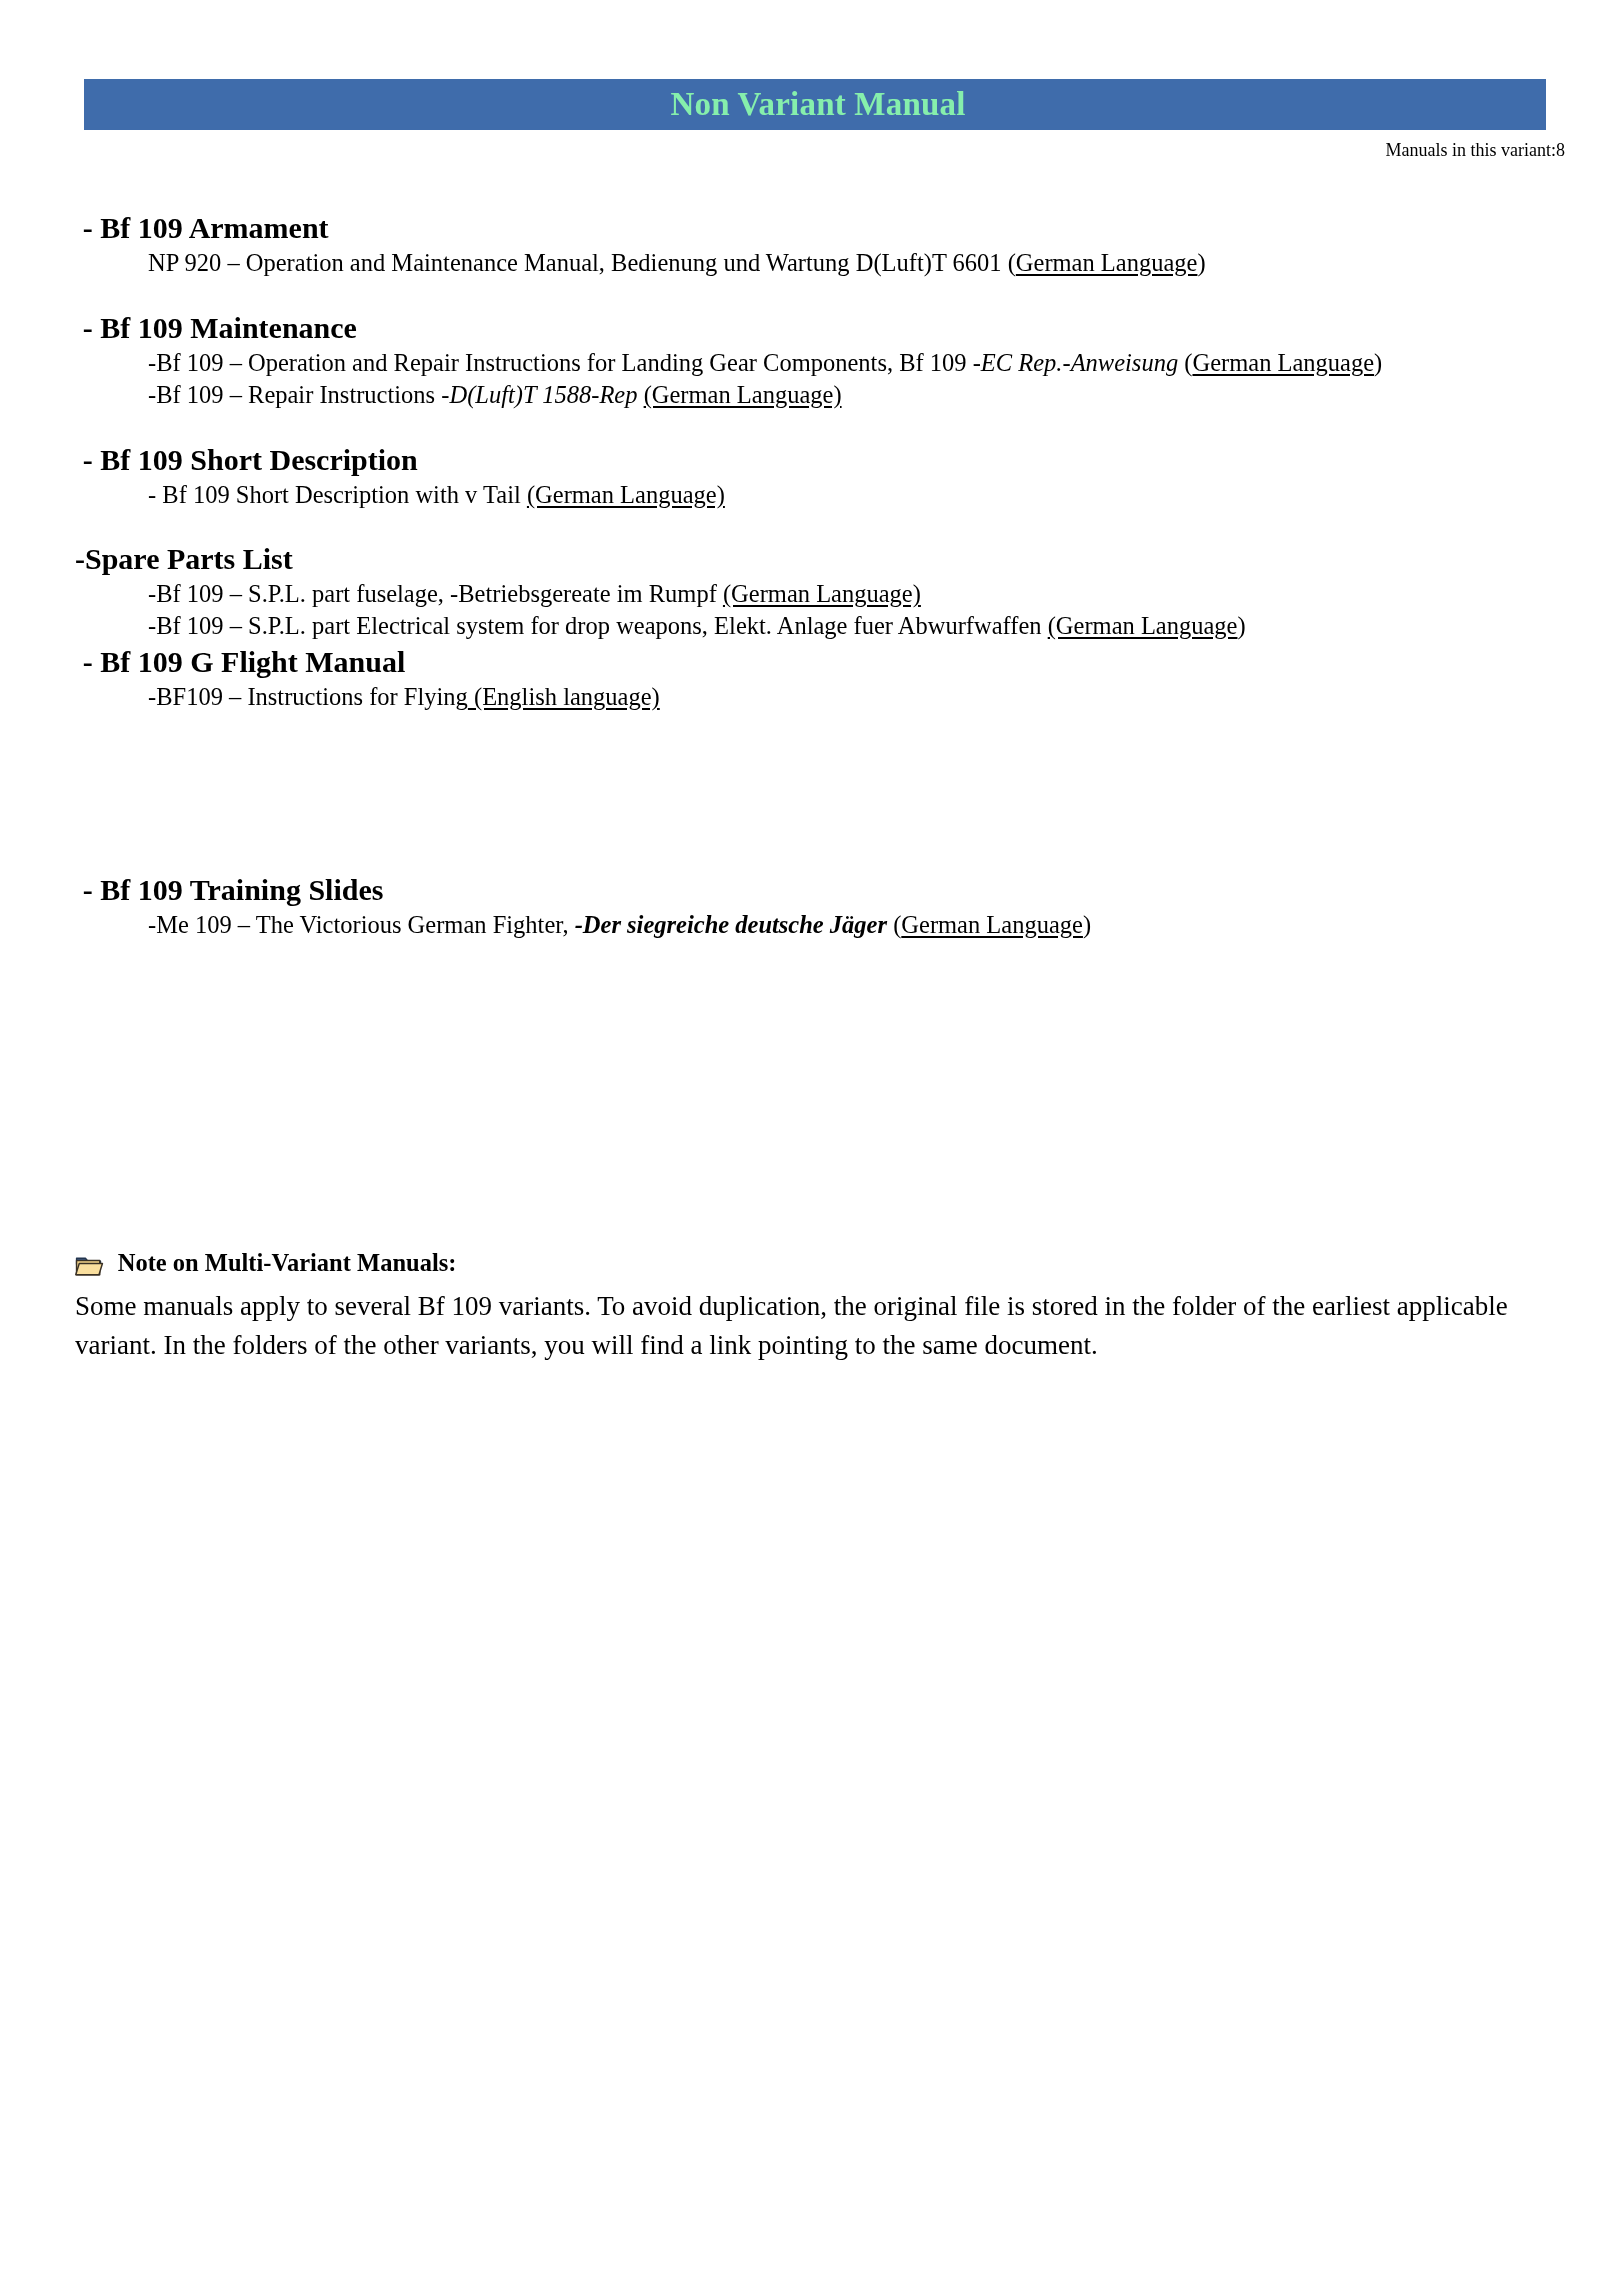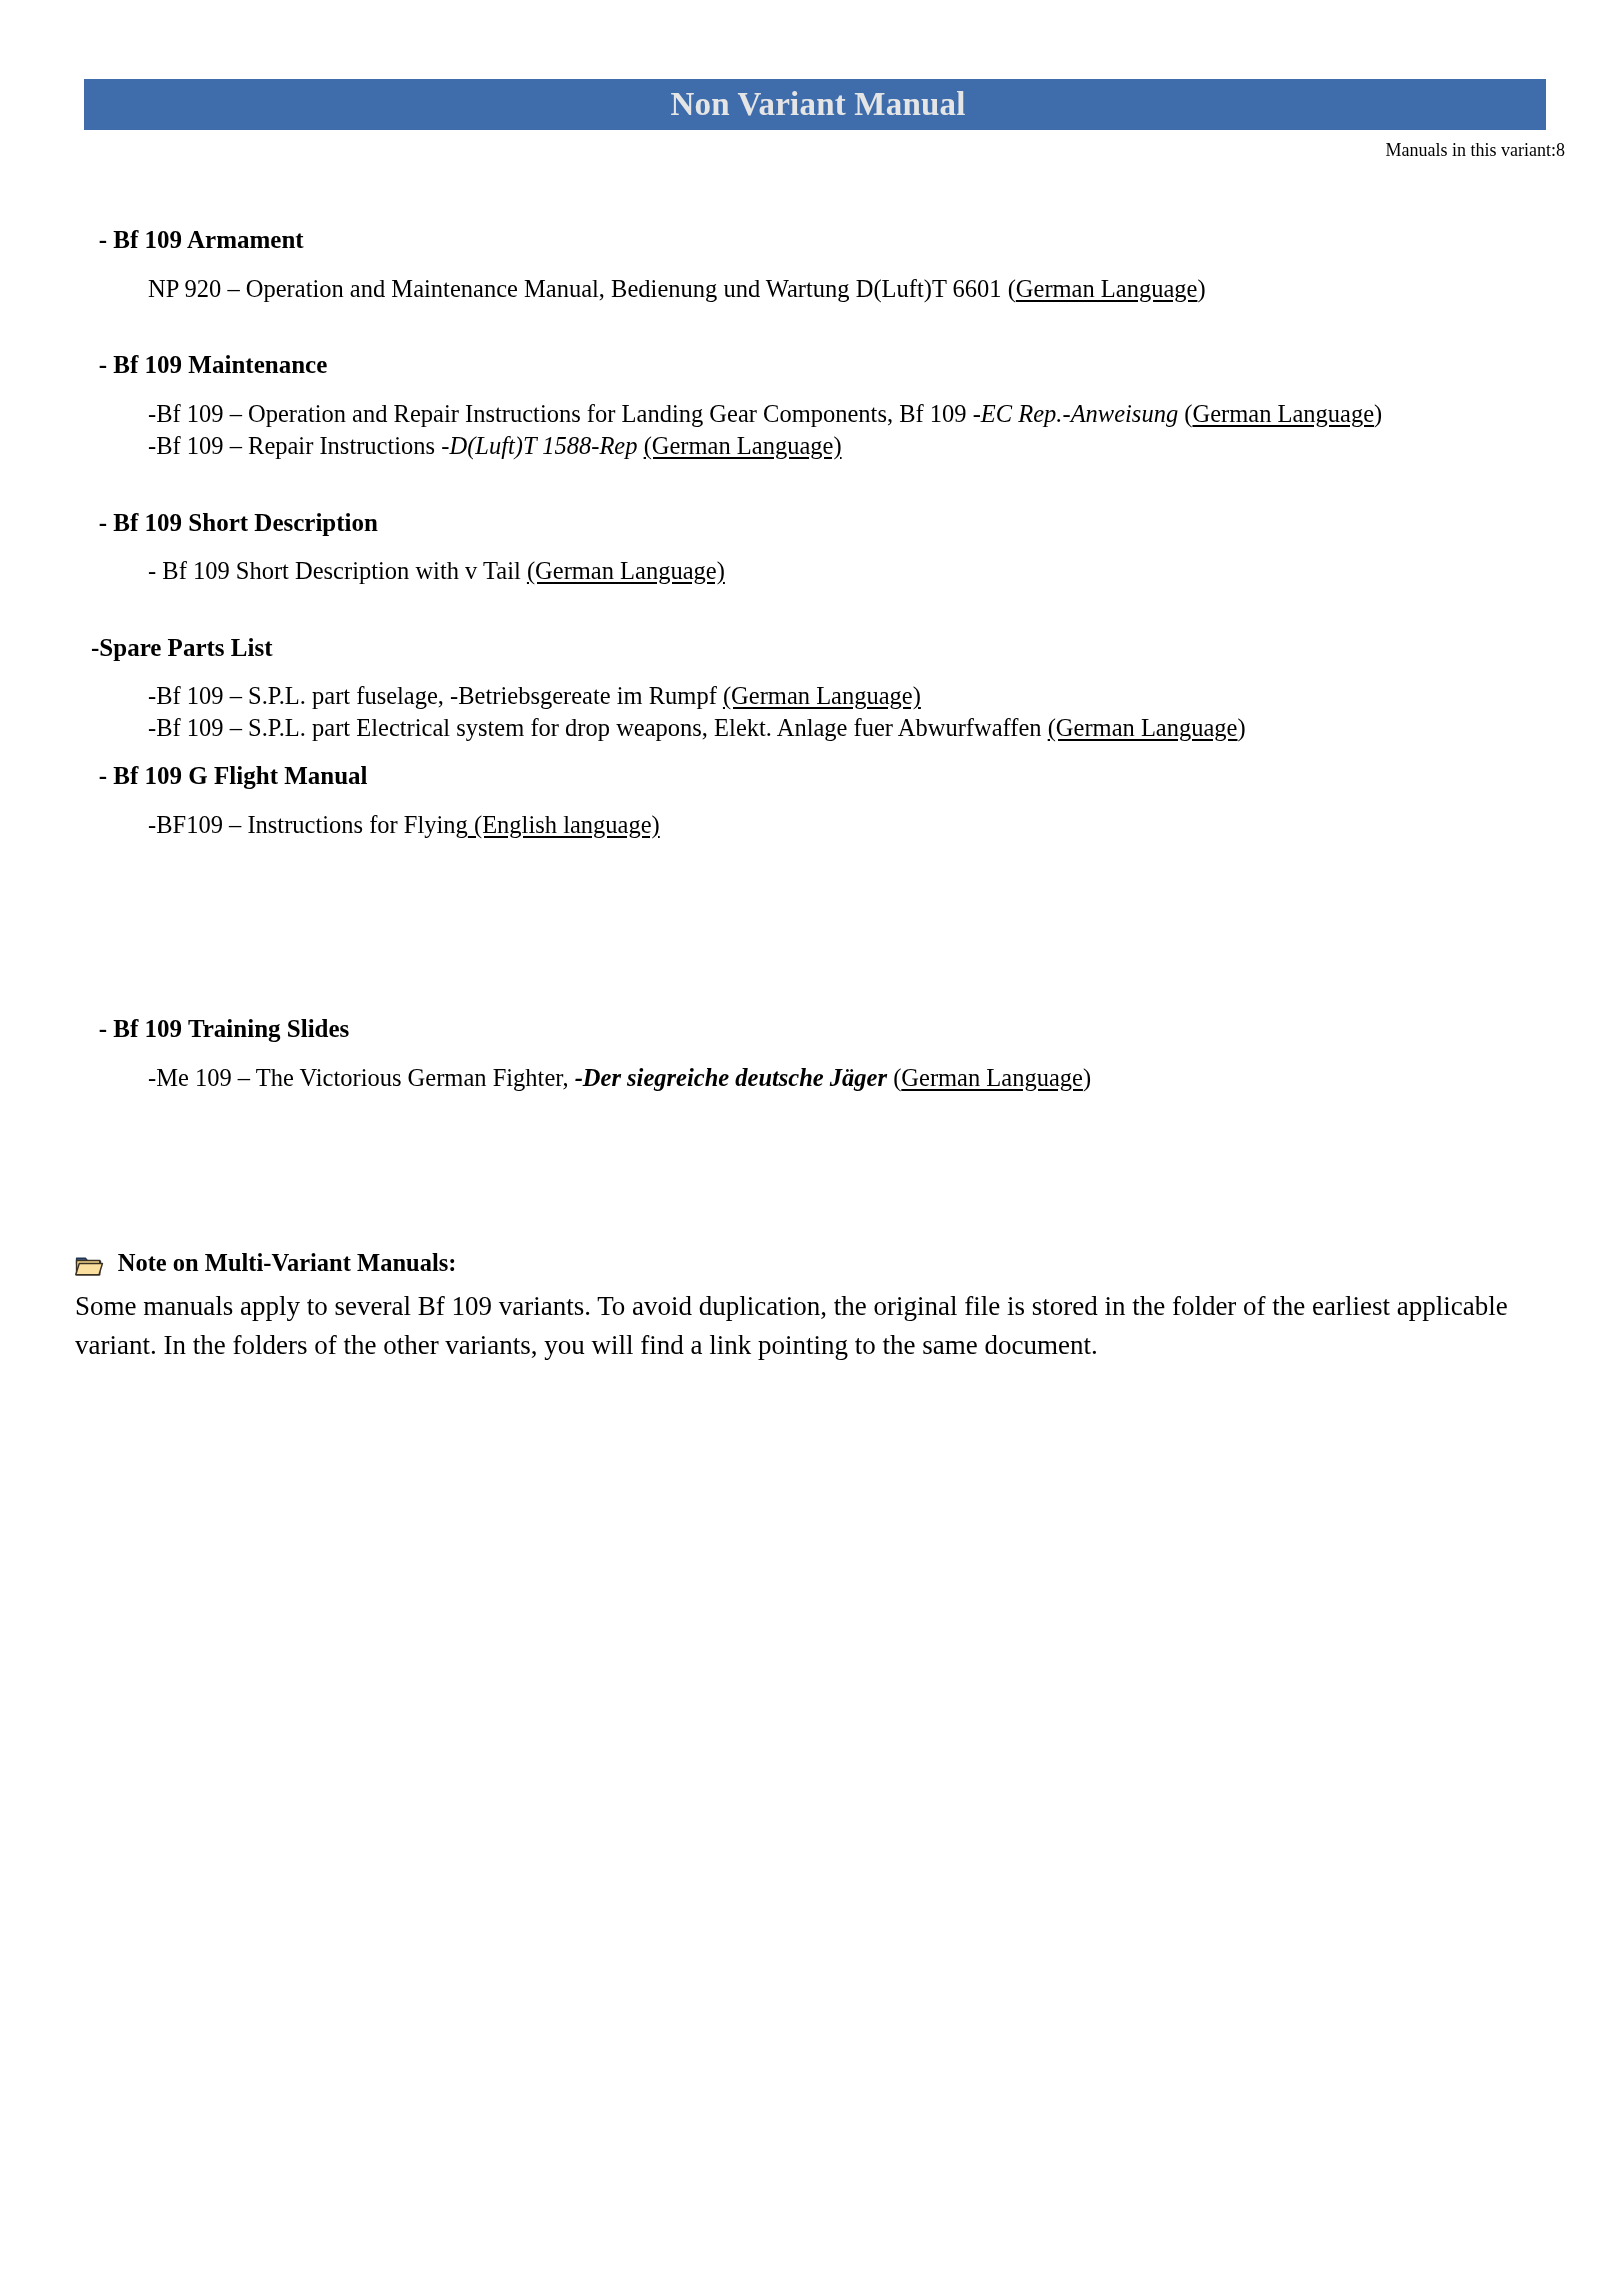--- a/index.html
+++ b/index.html
@@ -32,21 +32,21 @@
     width: 1462px;
     height: 51px;
     background: #3f6cab;
     display: flex;
     align-items: center;
     justify-content: center;
   }
   .title-bar .title-text {
     font-size: 33px;
     font-weight: bold;
-    color: #e5e5e5;
+    color: #86efac;
     letter-spacing: 0.2px;
     line-height: 1;
     margin-left: 6px;
   }
 
   
   .count-line {
     position: absolute;
     left: 84px;
     top: 139px;
@@ -60,24 +60,24 @@
   .content {
     position: absolute;
     left: 75px;
     top: 208px;
     width: 1482px;
   }
 
   .section { margin: 0; }
 
   .heading {
-    font-size: 25px;
+    font-size: 30px;
     font-weight: bold;
     line-height: 1.30;
-    margin: 16px;
+    margin: 0;
     padding: 0;
     white-space: pre;
   }
   .heading.indent-1  { padding-left: 7.8px; }
   .heading.indent-0  { padding-left: 0px; }
 
   .item {
     font-size: 24.5px;
     line-height: 1.30;
     margin: 0;

